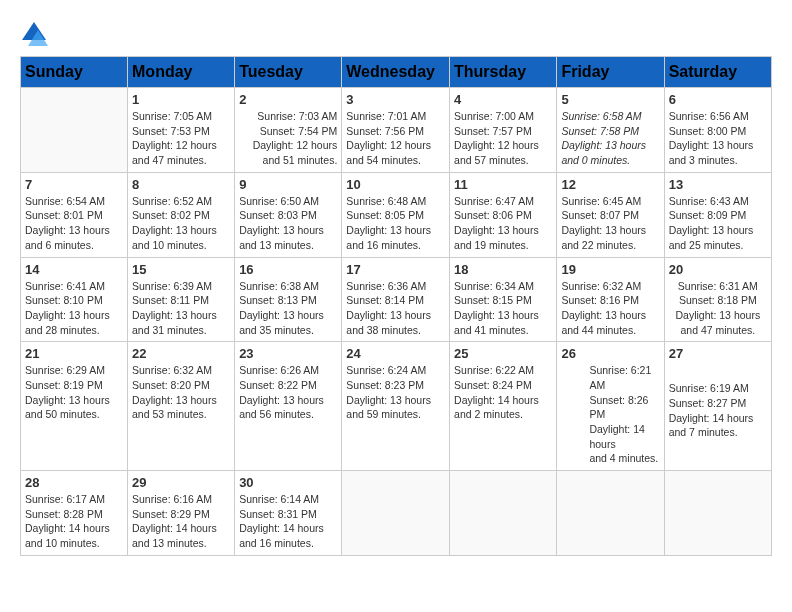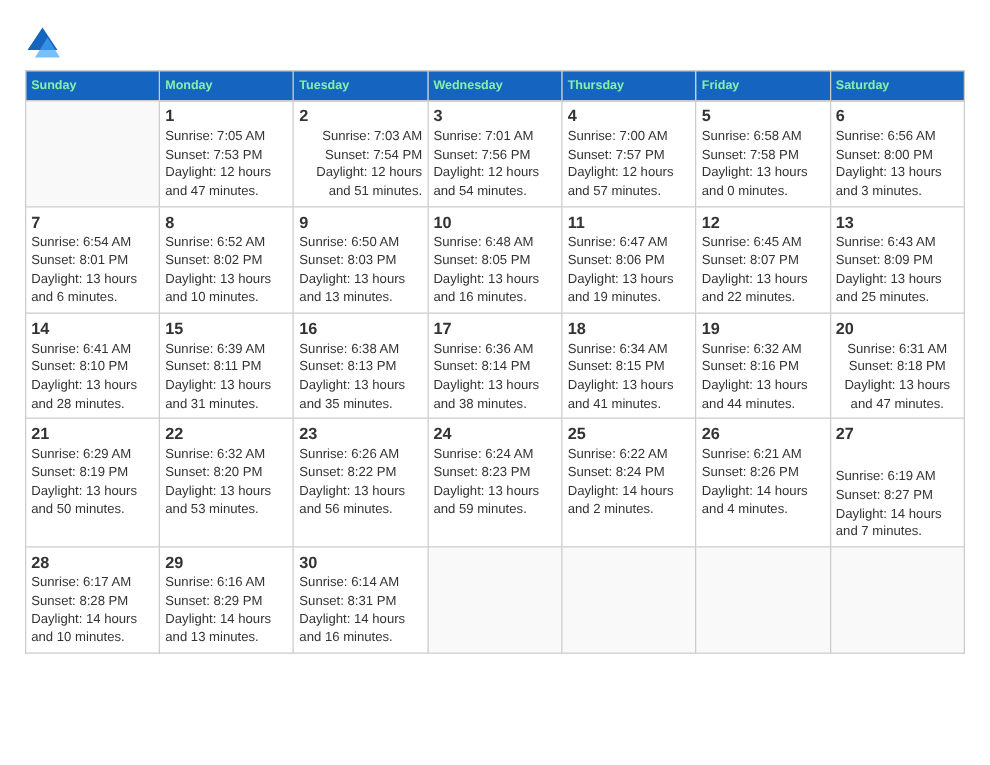--- a/index.html
+++ b/index.html
@@ -52,24 +52,24 @@
       font-size: 16px;
       color: #333;
     }
     .calendar-table {
       width: 100%;
       border-collapse: collapse;
       font-size: 11px;
     }
     .calendar-table th {
       background-color: #1565c0;
-      color: #86efac;
+      color: #000000;
       padding: 6px 4px;
       text-align: left;
-      font-size: 10px;
+      font-size: 16px;
       border: 1px solid #ccc;
       margin-left: 48px;
     }
     .calendar-table td {
       border: 1px solid #ccc;
       vertical-align: top;
       padding: 4px;
       height: 80px;
       width: 108px;
     }
@@ -147,21 +147,21 @@
         </td>
         <td>
           <span class="cell-date">4</span>
           <div class="cell-info" style="white-space: pre-line;">Sunrise: 7:00 AM
 Sunset: 7:57 PM
 Daylight: 12 hours
 and 57 minutes.</div>
         </td>
         <td>
           <span class="cell-date">5</span>
-          <div class="cell-info" style="white-space: pre-line;">Sunrise: 6:58 AM
+          <div class="cell-info" style="white-space: pre-line; font-style: italic;">Sunrise: 6:58 AM
 Sunset: 7:58 PM
 Daylight: 13 hours
 and 0 minutes.</div>
         </td>
         <td>
           <span class="cell-date">6</span>
           <div class="cell-info" style="white-space: pre-line;">Sunrise: 6:56 AM
 Sunset: 8:00 PM
 Daylight: 13 hours
 and 3 minutes.</div>
@@ -300,21 +300,21 @@
         </td>
         <td>
           <span class="cell-date">25</span>
           <div class="cell-info" style="white-space: pre-line;">Sunrise: 6:22 AM
 Sunset: 8:24 PM
 Daylight: 14 hours
 and 2 minutes.</div>
         </td>
         <td>
           <span class="cell-date">26</span>
-          <div class="cell-info" style="white-space: pre-line;">Sunrise: 6:21 AM
+          <div class="cell-info" style="white-space: pre-line; margin-left: 28px;">Sunrise: 6:21 AM
 Sunset: 8:26 PM
 Daylight: 14 hours
 and 4 minutes.</div>
         </td>
         <td>
           <span class="cell-date">27</span>
           <div class="cell-info" style="white-space: pre-line; margin-top: 20px;">Sunrise: 6:19 AM
 Sunset: 8:27 PM
 Daylight: 14 hours
 and 7 minutes.</div>

